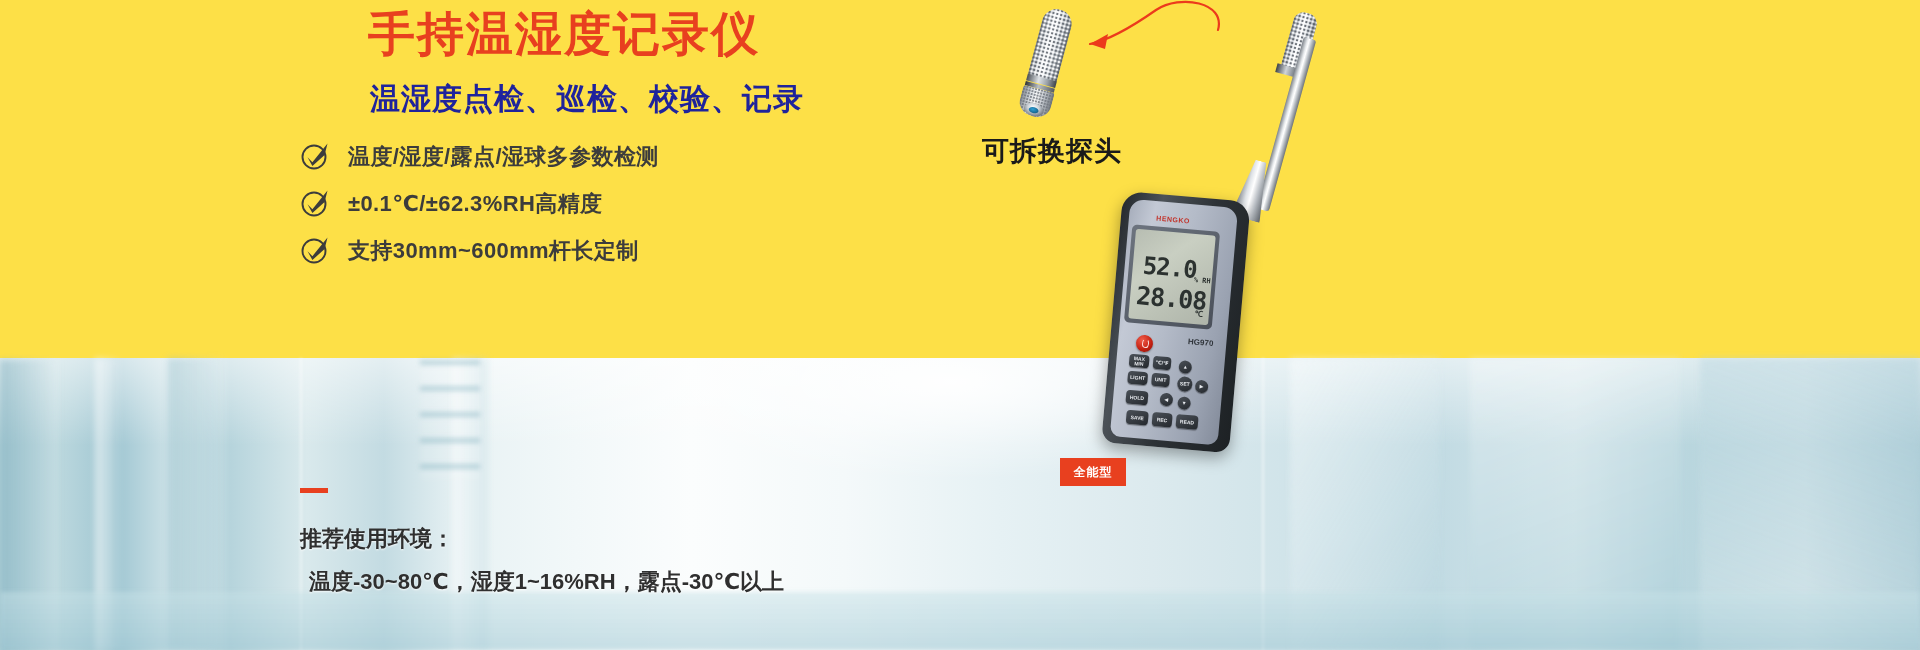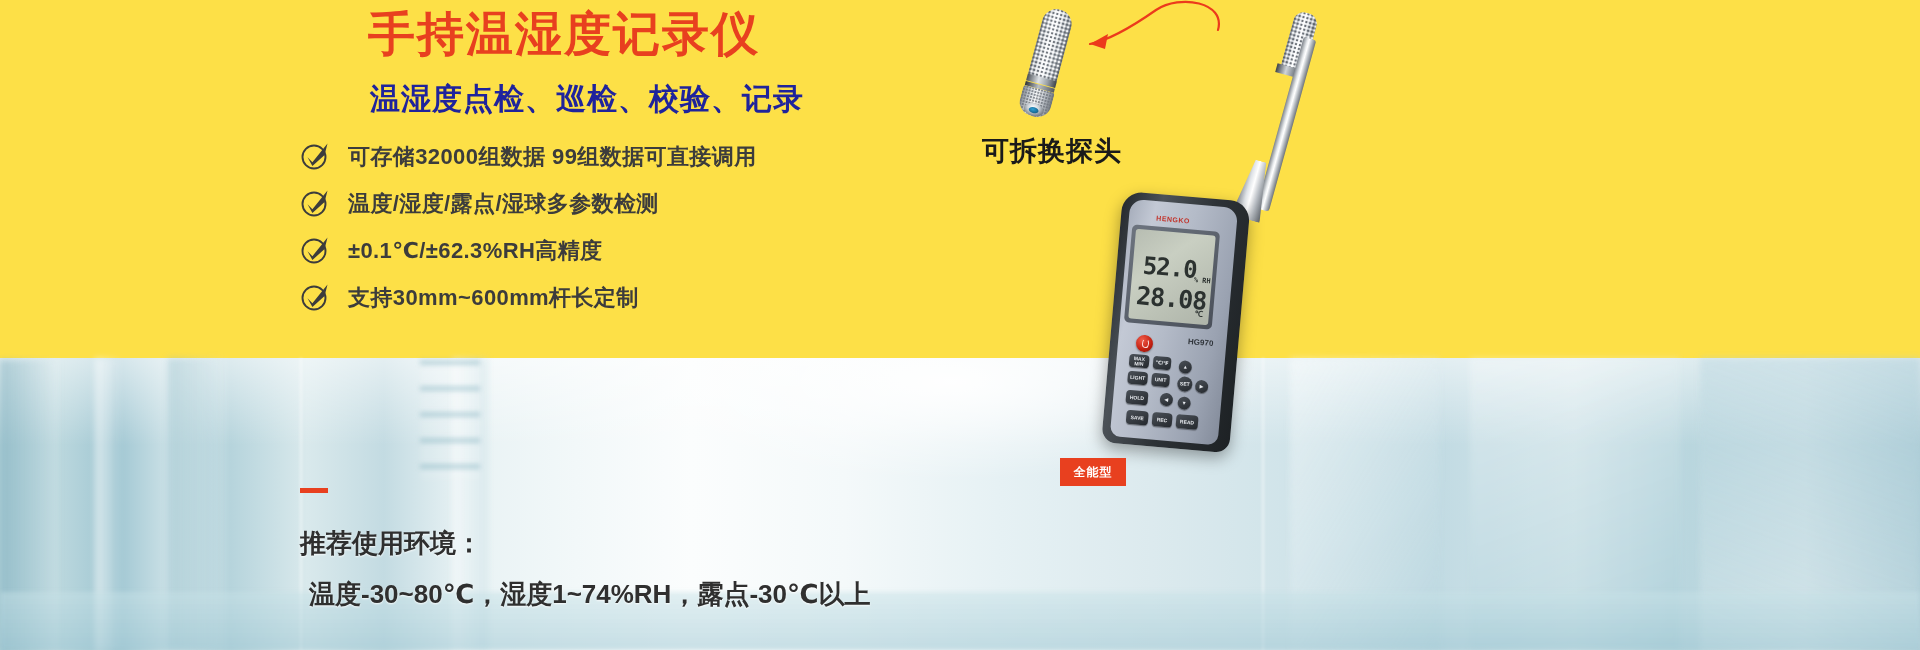--- a/index.html
+++ b/index.html
@@ -115,21 +115,21 @@
   
   .note-dash {
     position: absolute;
     left: 300px; top: 488px;
     width: 28px; height: 5px;
     background: #e8401f;
   }
   .note {
     position: absolute;
     left: 300px; top: 518px;
-    font-size: 26px;
+    font-size: 22px;
     font-weight: bold;
     color: #2f2f2f;
     line-height: 1.95;
     text-shadow: 0 1px 2px rgba(255,255,255,0.85);
     white-space: nowrap;
   }
   .note .l2 { padding-left: 9px; }
 
   
   .probe {
@@ -345,29 +345,20 @@
   <div class="bg-shelf"></div>
   <div class="bg-vert-line" style="left:300px;"></div>
   <div class="bg-vert-line" style="left:1262px;"></div>
   <div class="bg-floor"></div>
 
   <div class="headline">手持温湿度记录仪</div>
   <div class="subhead">温湿度点检、巡检、校验、记录</div>
 
   <div class="bullets">
 
-    <div class="bullet">
-      <span class="chk">
-        <svg viewBox="0 0 30 30">
-          <circle cx="14" cy="16" r="11.5" fill="none" stroke="#3c3c3c" stroke-width="1.9"></circle>
-          <path d="M7.5 16.2 L12.4 21.2 L27.5 2.5 L24.6 14.0 L12.4 25.0 Z" fill="#3c3c3c"></path>
-        </svg>
-      </span>
-      <span class="btxt">可存储32000组数据  99组数据可直接调用</span>
-    </div>
 
     <div class="bullet">
       <span class="chk">
         <svg viewBox="0 0 30 30">
           <circle cx="14" cy="16" r="11.5" fill="none" stroke="#3c3c3c" stroke-width="1.9"></circle>
           <path d="M7.5 16.2 L12.4 21.2 L27.5 2.5 L24.6 14.0 L12.4 25.0 Z" fill="#3c3c3c"></path>
         </svg>
       </span>
       <span class="btxt">温度/湿度/露点/湿球多参数检测</span>
     </div>
@@ -391,21 +382,21 @@
       </span>
       <span class="btxt">支持30mm~600mm杆长定制</span>
     </div>
 
 
   </div>
 
   <div class="note-dash"></div>
   <div class="note">
     <div>推荐使用环境：</div>
-    <div class="l2">温度-30~80℃，湿度1~74%RH，露点-30℃以上</div>
+    <div class="l2">温度-30~80℃，湿度1~16%RH，露点-30℃以上</div>
   </div>
 
   <div class="probe">
     <div class="probe-mesh"></div>
     <div class="probe-ring"></div>
     <div class="probe-ring2"></div>
     <div class="probe-base"></div>
     <div class="probe-tip"></div>
   </div>
 

